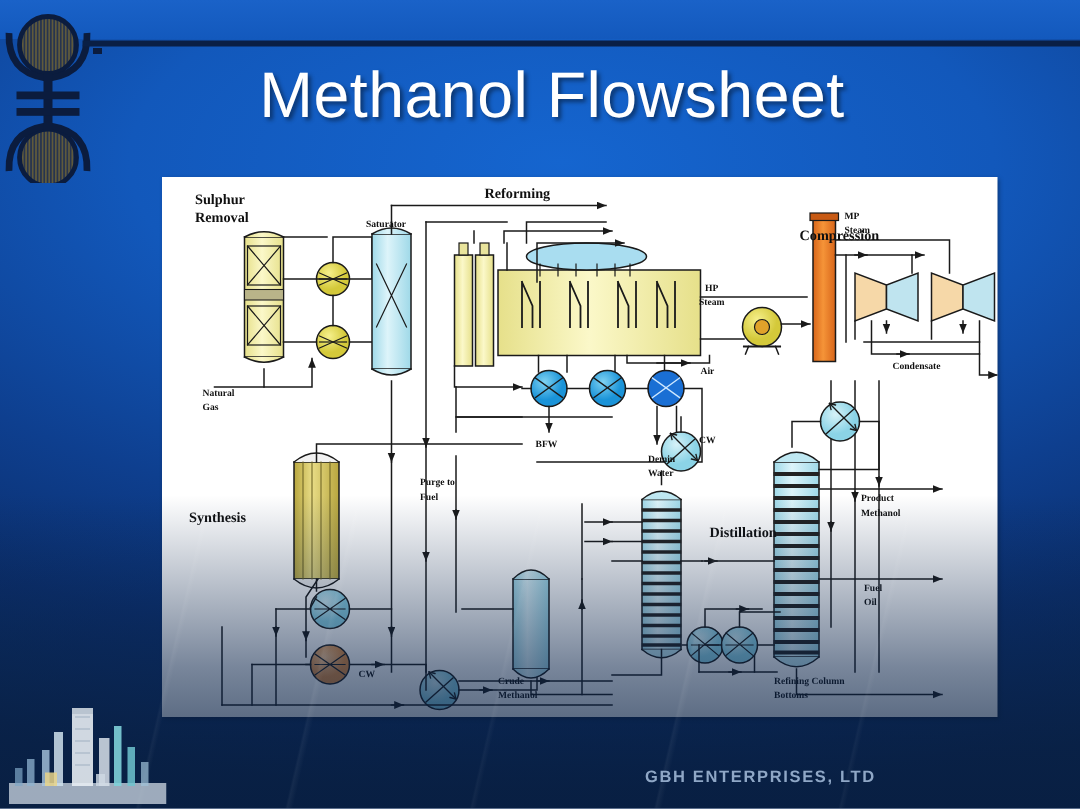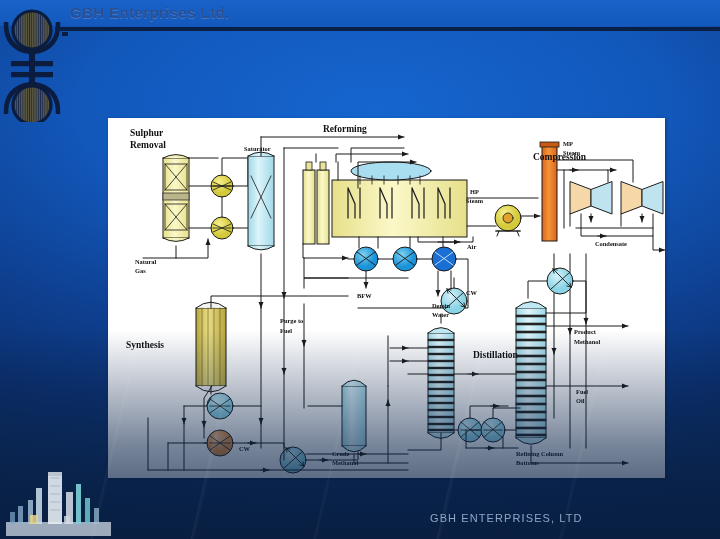--- a/index.html
+++ b/index.html
@@ -43,21 +43,21 @@
     position:absolute;left:88px;top:40px;width:560px;height:52px;
     text-align:center;color:#ffffff;
     font-size:43px;font-weight:normal;letter-spacing:.3px;
     text-shadow:2px 2px 3px rgba(0,0,0,.45);
     white-space:nowrap;
   }
   #logo{position:absolute;left:2px;top:4px;width:66px;height:118px;}
   #refinery{position:absolute;left:6px;top:468px;width:105px;height:68px;}
   #footer{
     position:absolute;left:430px;top:512px;width:260px;
-    font-size:11px;font-weight:normal;letter-spacing:1.1px;
+    font-size:11px;font-weight:bold;letter-spacing:1.1px;
     color:#8fa7c6;
   }
   
   #panel{
     position:absolute;left:88px;top:118px;width:557px;height:360px;
     background:#ffffff;
     box-shadow:1px 1px 3px rgba(0,0,0,.35);
     margin-left:20px;
   }
   #panel svg{display:block;}
@@ -84,22 +84,22 @@
     <path d="M4 18 Q 3 44 28 48" fill="none" stroke="#0b1c3e" stroke-width="4.5"></path>
     <path d="M56 18 Q 57 44 32 48" fill="none" stroke="#0b1c3e" stroke-width="4.5"></path>
     <path d="M4 110 Q 3 84 28 80" fill="none" stroke="#0b1c3e" stroke-width="4.5"></path>
     <path d="M56 110 Q 57 84 32 80" fill="none" stroke="#0b1c3e" stroke-width="4.5"></path>
     <rect x="27" y="45" width="6" height="38" fill="#0b1c3e"></rect>
     <rect x="9" y="57" width="42" height="5.2" fill="#0b1c3e"></rect>
     <rect x="9" y="68" width="42" height="5.2" fill="#0b1c3e"></rect>
     <rect x="60" y="28" width="6" height="4" fill="#0b1c3e"></rect>
   </svg>
 
-  <div id="brand">GBH Enterprises Ltd.</div>
   <div id="rule"></div>
+  <div id="title">Methanol Flowsheet</div>
 
   <div id="panel">
   <svg width="557" height="360" viewBox="0 0 557 360">
     <defs>
       <marker id="ar" markerWidth="7" markerHeight="7" refX="6.2" refY="2.6" orient="auto">
         <path d="M0,0 L6.4,2.6 L0,5.2 z" fill="#1a1a1a"></path>
       </marker>
       <linearGradient id="cyl" x1="0" y1="0" x2="1" y2="0">
         <stop offset="0%" stop-color="#9fd9e8"></stop>
             <stop offset="40%" stop-color="#ddf4fa"></stop>

